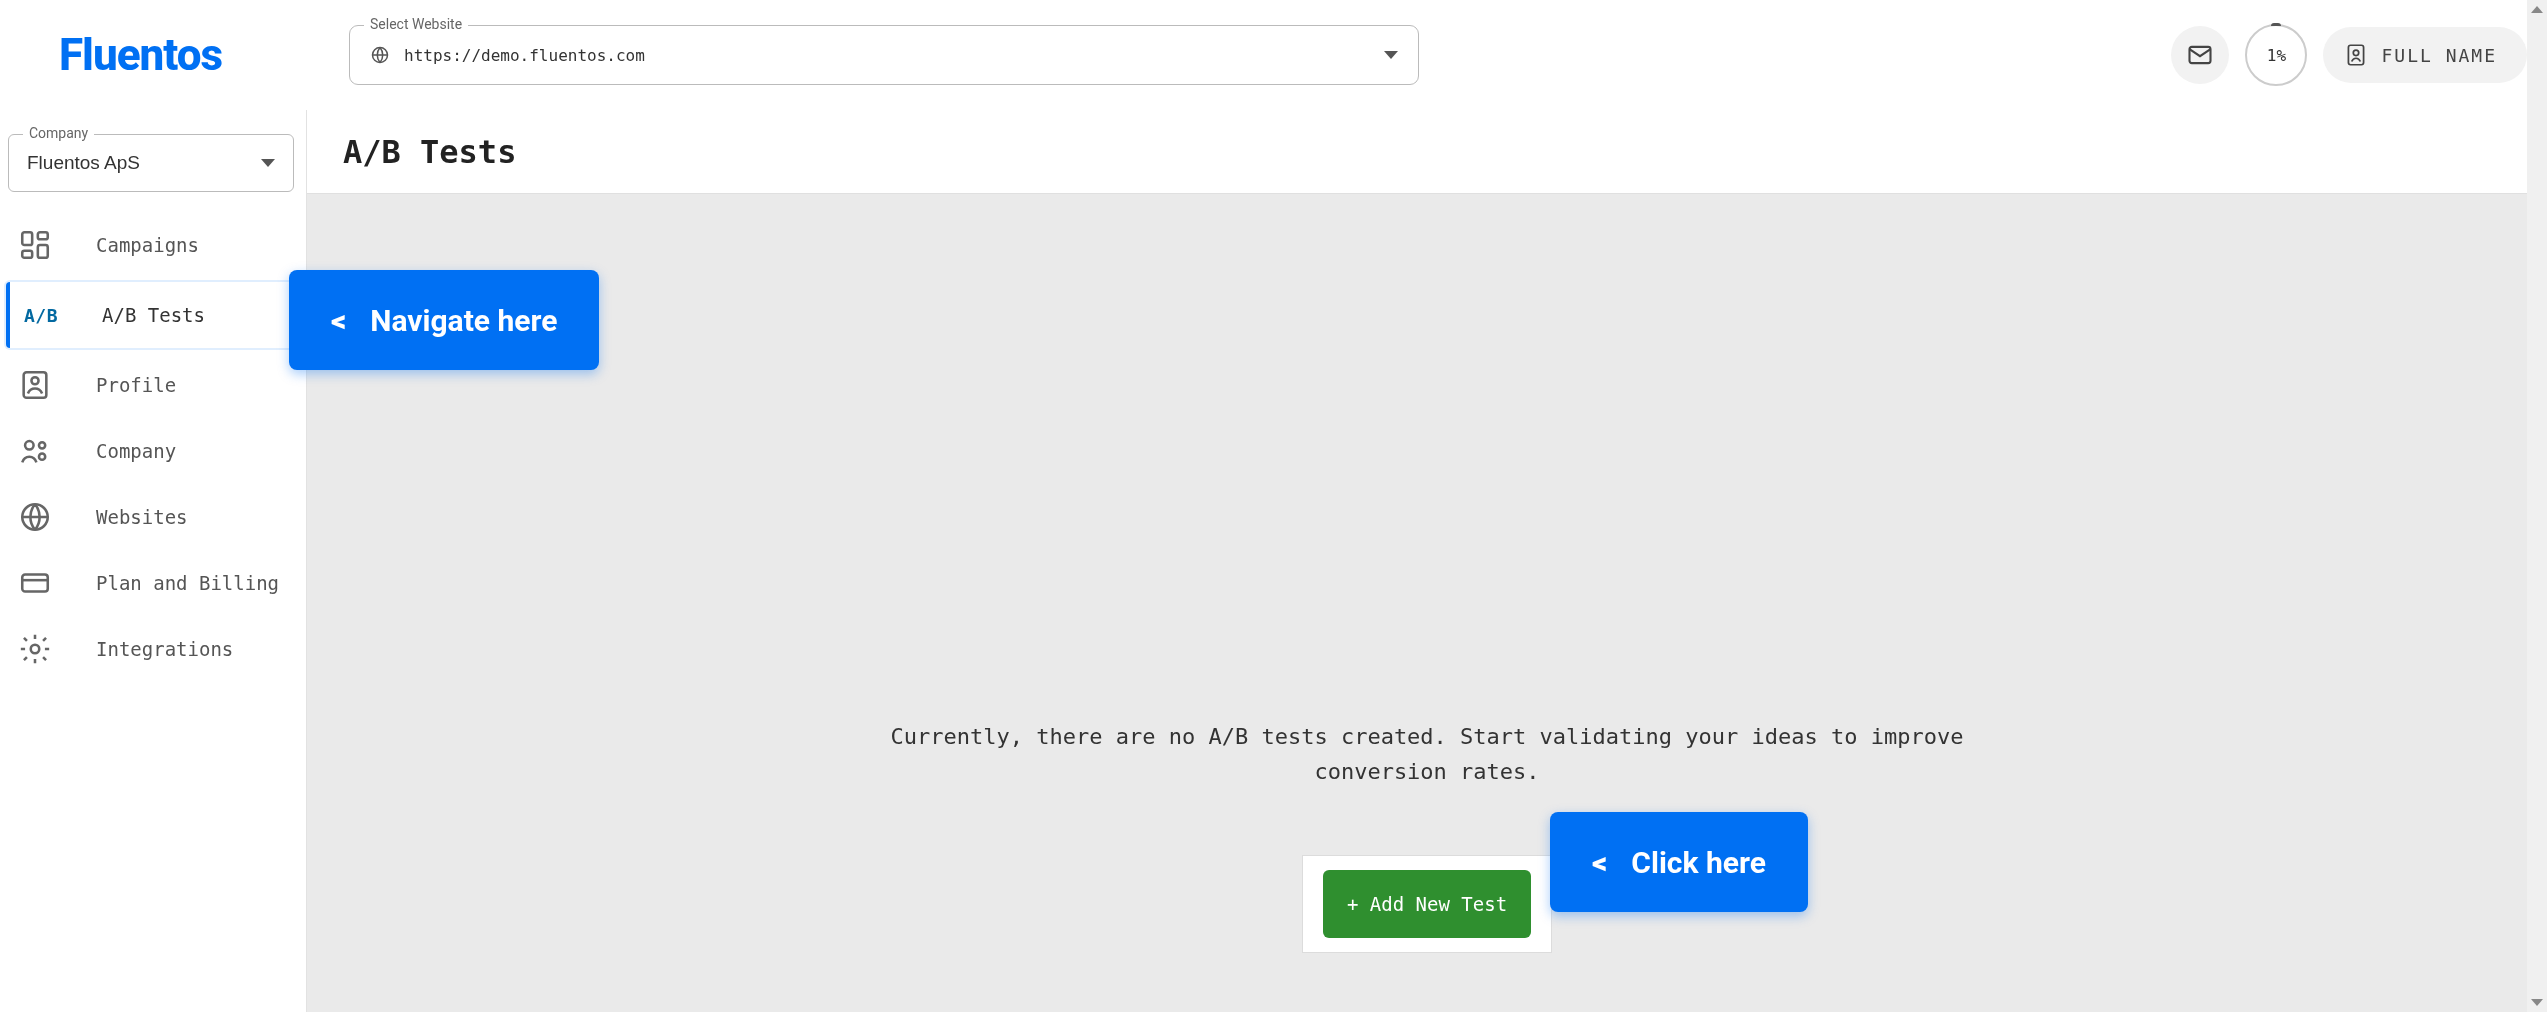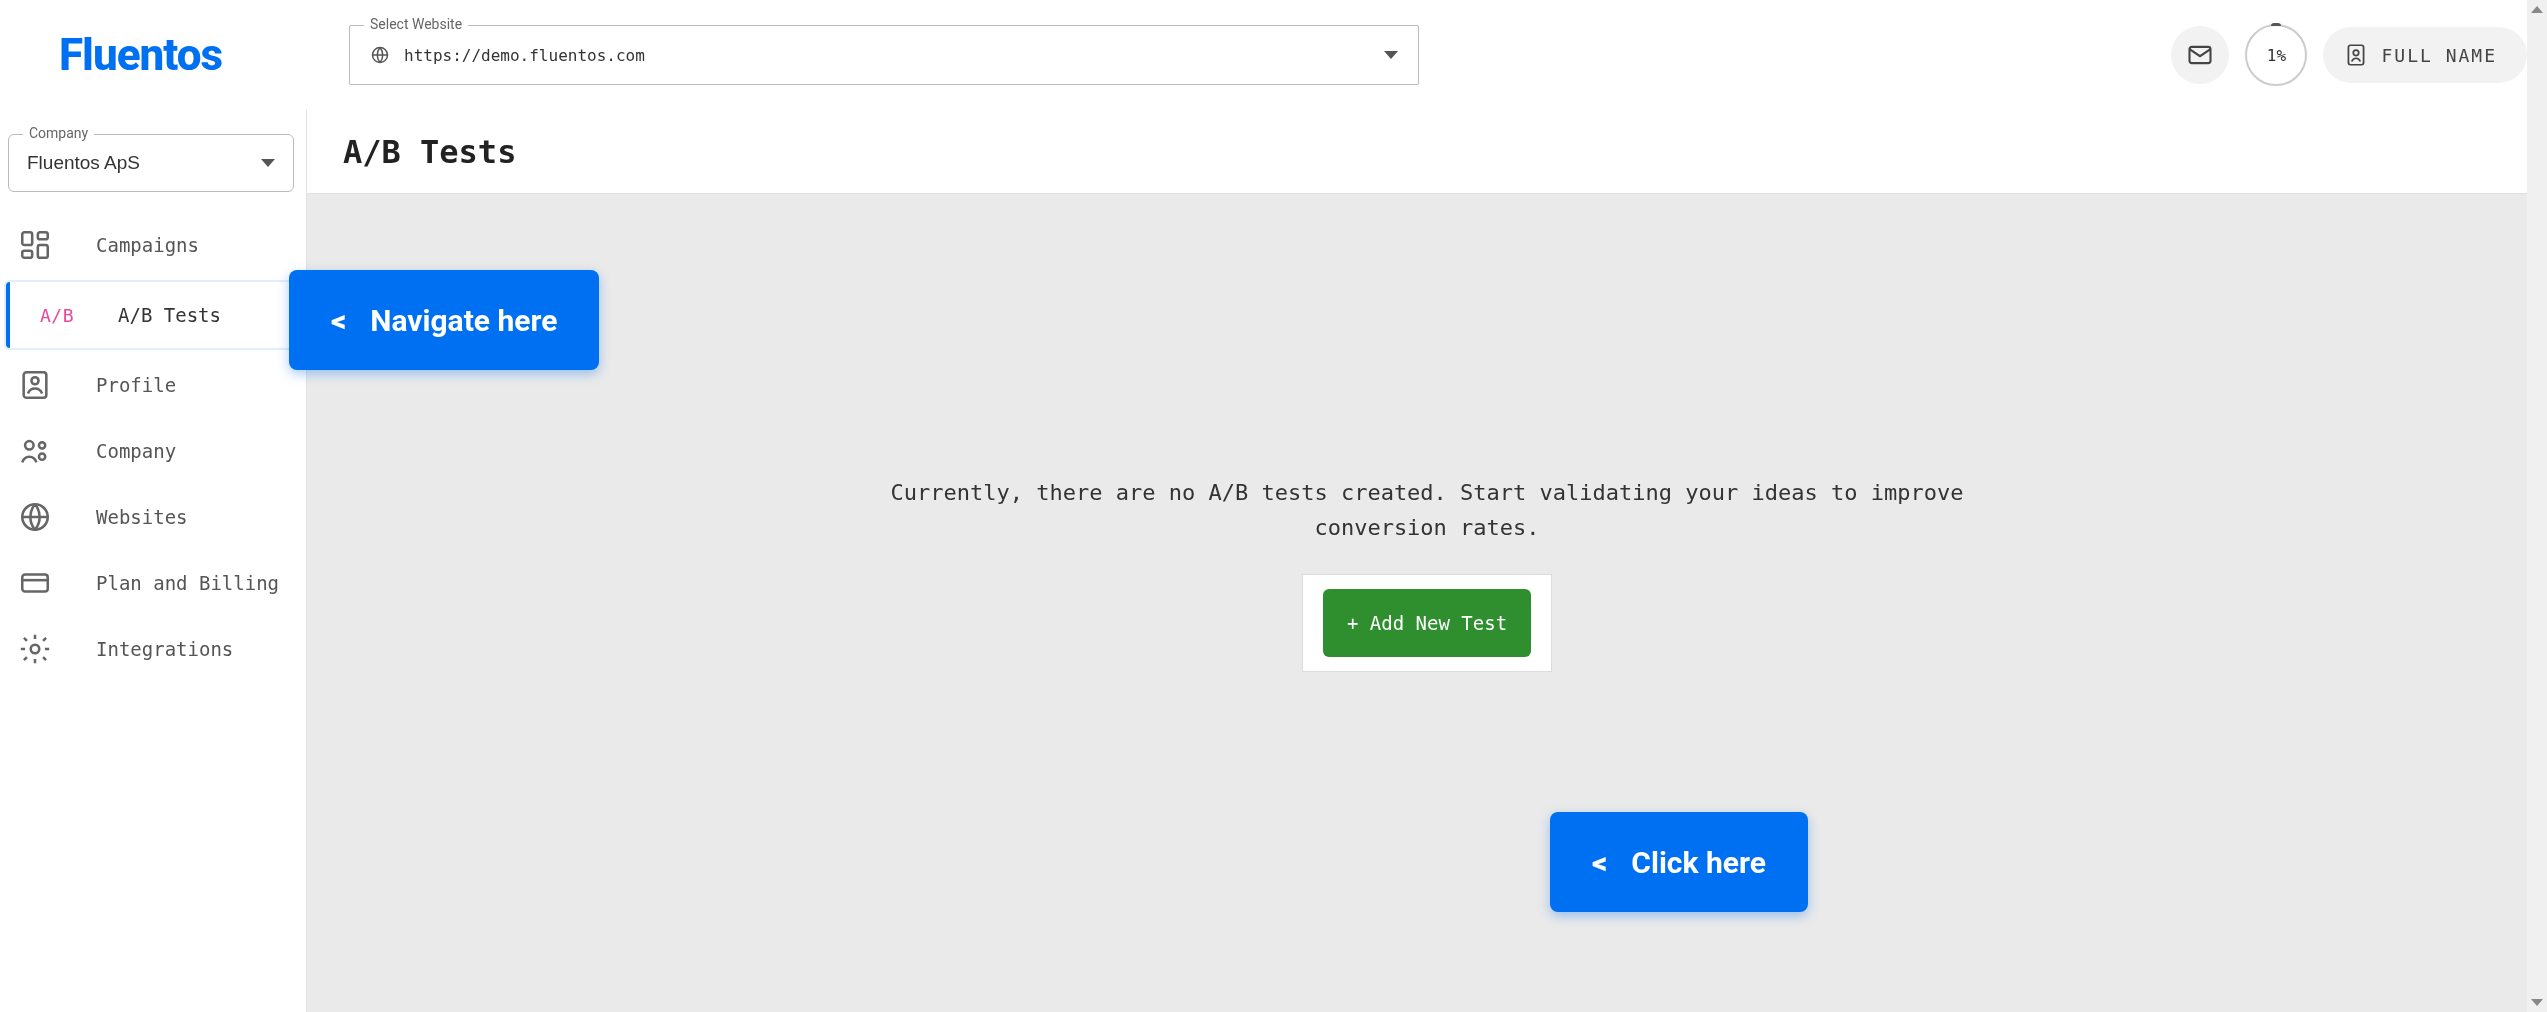--- a/index.html
+++ b/index.html
@@ -26,21 +26,21 @@
       font-size: 44px;
       font-weight: 800;
       letter-spacing: -1px;
       margin-right: 40px;
       width: 250px;
       margin-left: 24px;
     }
     .website-select {
       position: relative;
       border: 1px solid #bbb;
-      border-radius: 2px;
+      border-radius: 9px;
       height: 60px;
       width: 1070px;
       display: flex;
       align-items: center;
       padding: 0 20px;
       background: #fff;
     }
     .website-select-label {
       position: absolute;
       top: -10px;
@@ -177,23 +177,22 @@
     .nav-item svg { width: 34px; height: 34px; color: #666; }
     .nav-item.active {
       background: #fff;
       border-left: 4px solid #0070f3;
       box-shadow: 0 0 0 2px rgba(0,112,243,0.12);
       border-radius: 4px;
       margin: 4px 6px;
       padding: 0 14px;
     }
     .nav-item.active .ab-icon-text {
-      color: #ec4899;
-      font-weight: 400;
-      margin-left: 16px;
+      color: #0369a1;
+      font-weight: 700;
     }
     .nav-item.active .nav-label {
       color: #333;
     }
     .ab-icon-text {
       font-size: 18px;
       font-weight: 700;
       letter-spacing: 0.5px;
       width: 34px;
       text-align: left;
@@ -219,22 +218,23 @@
       font-size: 32px;
       font-weight: 700;
       font-family: ui-monospace, monospace;
       color: #222;
     }
     .empty-area {
       flex: 1;
       display: flex;
       flex-direction: column;
       align-items: center;
-      justify-content: center;
+      justify-content: flex-end;
       padding-bottom: 60px;
+      gap: 37px;
     }
     .empty-text {
       font-size: 22px;
       font-family: ui-monospace, monospace;
       color: #333;
       text-align: center;
       max-width: 1100px;
       line-height: 1.6;
       margin-bottom: 30px;
     }

